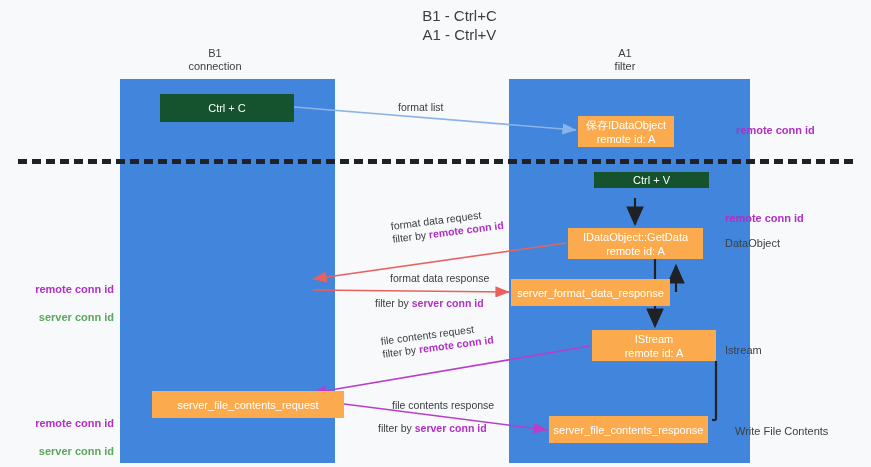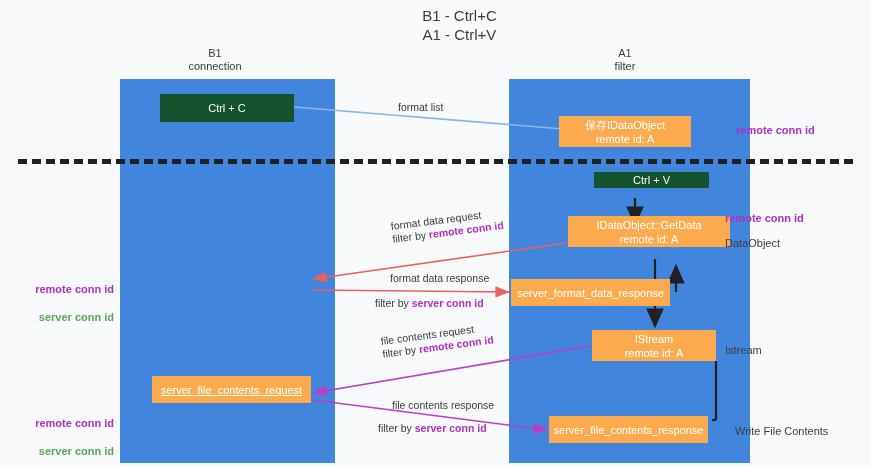--- a/index.html
+++ b/index.html
@@ -52,27 +52,27 @@
     color:#ffffff;
     font-size:11px;line-height:14px;
     text-align:center;
     padding:2px 4px;
   }
   .node .l2{font-size:11px;line-height:14px;}
   .green{background:#14532d;}
   .orange{background:#fbab4e;}
 
   #n-ctrlc{left:160px;top:94px;width:134px;height:28px;}
-  #n-save{left:559px;top:116px;width:132px;height:31px;}
+  #n-save{left:578px;top:116px;width:96px;height:31px;}
   #n-ctrlv{left:578px;top:172px;width:115px;height:16px;margin-left:16px;}
-  #n-getdata{left:568px;top:216px;width:162px;height:31px;}
+  #n-getdata{left:568px;top:228px;width:135px;height:31px;}
   #n-sfdreq{left:152px;top:268px;width:159px;height:27px;}
   #n-sfdres{left:511px;top:279px;width:159px;height:27px;}
   #n-istream{left:592px;top:330px;width:124px;height:31px;}
-  #n-sfcreq{left:152px;top:376px;width:159px;height:27px;text-decoration:underline;}
+  #n-sfcreq{left:152px;top:391px;width:192px;height:27px;}
   #n-sfcres{left:549px;top:416px;width:159px;height:27px;}
 
   
   .side{font-size:11px;line-height:14px;white-space:pre-line;}
   .purple{color:#b02fc4;font-weight:bold;}
   .greenTxt{color:#59a75c;font-weight:bold;}
   .plain{color:#3c4043;}
   #s-remote1{left:736px;top:123px;}
   #s-remote2{left:725px;top:211px;}
   #s-dataobject{left:725px;top:236px;}

